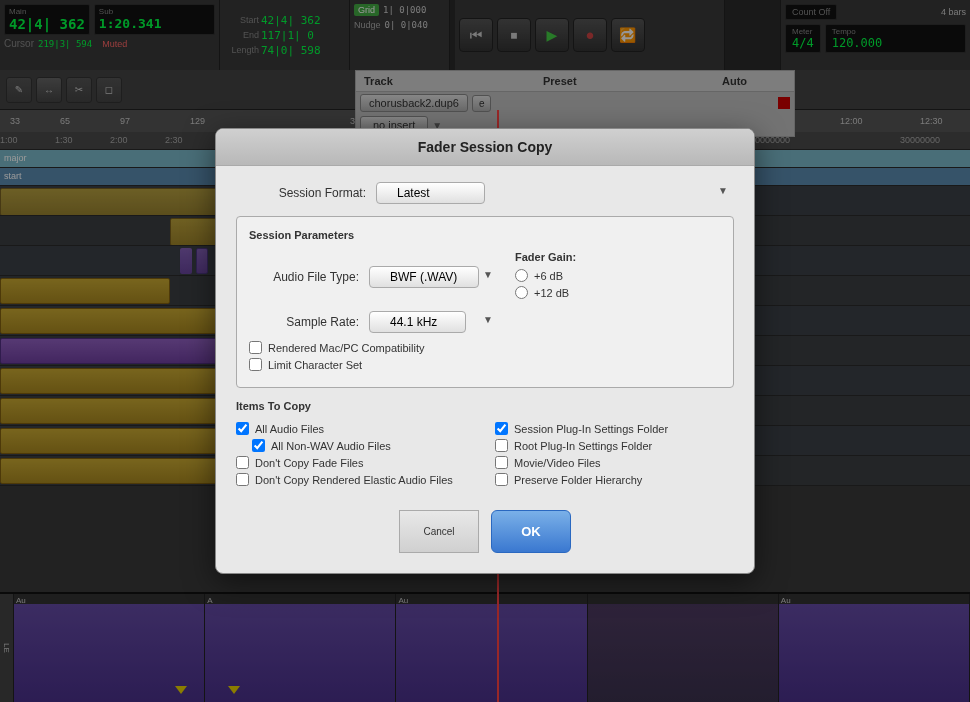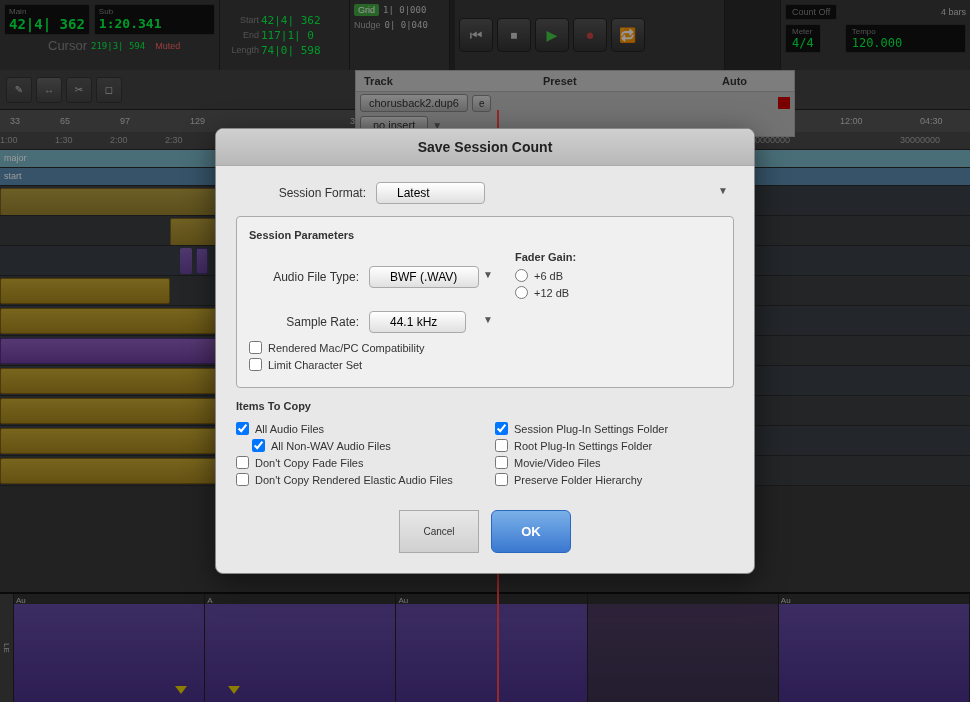--- a/index.html
+++ b/index.html
@@ -367,21 +367,21 @@
     <div style="background:#111; border:1px solid #333; padding:2px 4px; border-radius:2px;">
       <div style="font-size:8px; color:#888;">Main</div>
       <div style="font-size:14px; font-weight:bold; color:#00ff44; font-family:monospace;">42|4| 362</div>
     </div>
     <div style="background:#111; border:1px solid #333; padding:2px 4px; border-radius:2px; flex:1;">
       <div style="font-size:8px; color:#888;">Sub</div>
       <div style="font-size:13px; font-weight:bold; color:#00ff44; font-family:monospace;">1:20.341</div>
     </div>
   </div>
   <div style="display:flex; align-items:center; gap:4px;">
-    <span style="font-size:13px; color:#888;margin-left:44px;">Cursor</span>
+    <span style="font-size:10px; color:#888;">Cursor</span>
     <span style="font-size:9px; color:#00ff44; font-family:monospace;">219|3| 594</span>
     <span style="font-size:9px; color:#ff6666; margin-left:6px;">Muted</span>
   </div>
 </div>
 
 <div class="daw-transport">
   <div class="transport-row">
     <span class="t-label">Start</span>
     <span class="t-val">42|4| 362</span>
   </div>
@@ -429,21 +429,21 @@
   </div>
 </div>
 
 <div style="position:absolute; top:0; right:0; width:190px; height:70px; background:#3a3a3a; border-left:1px solid #222; padding:4px;">
   <div style="display:flex; justify-content:space-between; align-items:center; margin-bottom:4px;">
     <div style="background:#111; border:1px solid #333; padding:2px 6px; border-radius:2px; font-size:9px; color:#888;">
       <span>Count Off</span>
     </div>
     <div style="color:#ccc; font-size:9px;">4 bars</div>
   </div>
-  <div style="display:flex; gap:24px;">
+  <div style="display:flex; gap:4px;">
     <div style="background:#111; border:1px solid #333; padding:2px 6px; border-radius:2px;">
       <div style="font-size:8px; color:#888;">Meter</div>
       <div style="font-size:12px; color:#00ff44; font-family:monospace;">4/4</div>
     </div>
     <div style="background:#111; border:1px solid #333; padding:2px 6px; border-radius:2px; flex:1;">
       <div style="font-size:8px; color:#888;">Tempo</div>
       <div style="font-size:12px; color:#00ff44; font-family:monospace;">120.000</div>
     </div>
   </div>
 </div>
@@ -483,21 +483,21 @@
 <div class="ruler-numbers">
   <span class="ruler-num" style="left:10px;">33</span>
   <span class="ruler-num" style="left:60px;">65</span>
   <span class="ruler-num" style="left:120px;">97</span>
   <span class="ruler-num" style="left:190px;">129</span>
   <span class="ruler-num" style="left:350px;">353</span>
   <span class="ruler-num" style="left:420px;">385</span>
   <span class="ruler-num" style="left:680px;">11:00</span>
   <span class="ruler-num" style="left:760px;">11:30</span>
   <span class="ruler-num" style="left:840px;">12:00</span>
-  <span class="ruler-num" style="left:920px;">04:30</span>
+  <span class="ruler-num" style="left:920px;">12:30</span>
 </div>
 
 <div style="position:absolute; top:132px; left:0; right:0; height:18px; background:#4a4a4a; border-bottom:1px solid #2a2a2a; overflow:hidden;">
   <span style="position:absolute; left:0px; color:#aaa; font-size:9px; top:3px;">1:00</span>
   <span style="position:absolute; left:55px; color:#aaa; font-size:9px; top:3px;">1:30</span>
   <span style="position:absolute; left:110px; color:#aaa; font-size:9px; top:3px;">2:00</span>
   <span style="position:absolute; left:165px; color:#aaa; font-size:9px; top:3px;">2:30</span>
   <span style="position:absolute; left:220px; color:#aaa; font-size:9px; top:3px;">3:00</span>
   <span style="position:absolute; left:275px; color:#aaa; font-size:9px; top:3px;">3:30</span>
   <span style="position:absolute; left:330px; color:#aaa; font-size:9px; top:3px;">4:00</span>
@@ -573,21 +573,21 @@
     <div style="position:absolute; top:2px; left:2px; font-size:8px; color:#ccc;">Au</div>
   </div>
 
   <div style="position:absolute; bottom:8px; left:175px; width:0; height:0; border-left:6px solid transparent; border-right:6px solid transparent; border-top:8px solid #e8d000;"></div>
   <div style="position:absolute; bottom:8px; left:228px; width:0; height:0; border-left:6px solid transparent; border-right:6px solid transparent; border-top:8px solid #e8d000;"></div>
 </div>
 
 <div class="modal-overlay">
   <div class="dialog">
 
-    <div class="dialog-title-bar">Save Session Count</div>
+    <div class="dialog-title-bar">Fader Session Copy</div>
 
     <div class="dialog-body">
 
       <div class="form-row">
         <label class="form-label">Session Format:</label>
         <div class="select-wrapper">
           <select class="form-select">
             <option>Latest</option>
             <option>Pro Tools 10</option>
             <option>Pro Tools 9</option>

